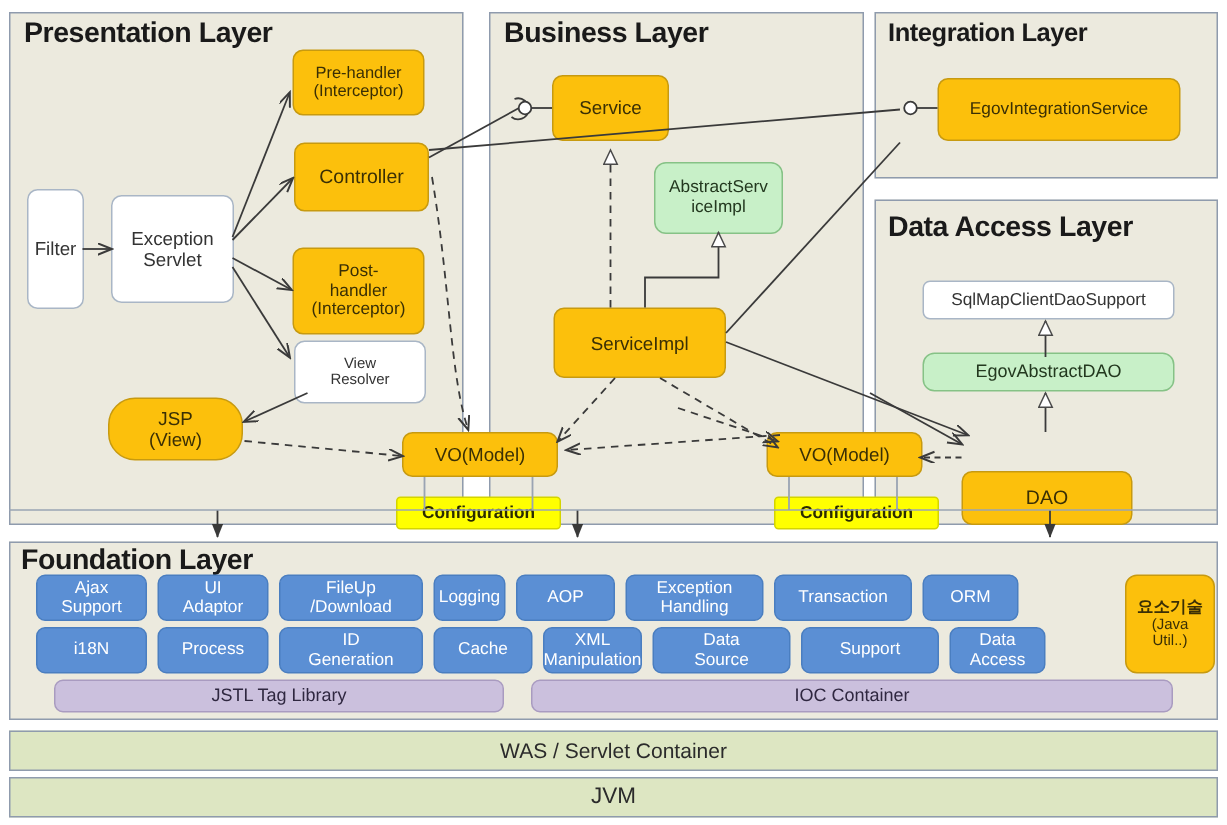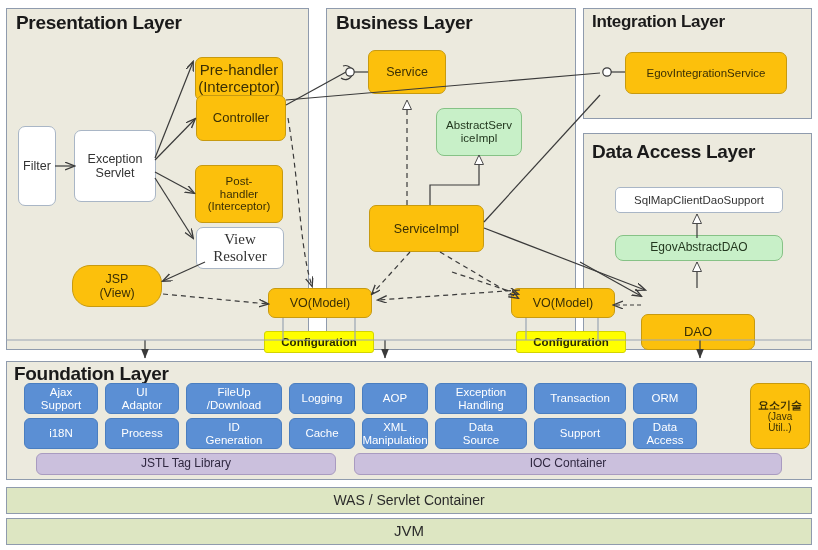--- a/index.html
+++ b/index.html
@@ -186,40 +186,40 @@
     <span>Filter</span>
   </div>
 
   <div class="node n-white" style="left:74px; top:130px; width:82px; height:72px; font-size:12.5px;">
     <span>
       <span>Exception</span>
       <span>Servlet</span>
     </span>
   </div>
 
-  <div class="node n-orange" style="left:195px; top:33px; width:88px; height:44px; font-size:15px;margin-top:24px;">
+  <div class="node n-orange" style="left:195px; top:33px; width:88px; height:44px; font-size:11px;">
     <span>
       <span>Pre-handler</span>
       <span>(Interceptor)</span>
     </span>
   </div>
 
   <div class="node n-orange" style="left:196px; top:95px; width:90px; height:46px; font-size:13px;">
     <span>Controller</span>
   </div>
 
   <div class="node n-orange" style="left:195px; top:165px; width:88px; height:58px; font-size:11.5px;">
     <span>
       <span>Post-</span>
       <span>handler</span>
       <span>(Interceptor)</span>
     </span>
   </div>
 
-  <div class="node n-white" style="left:196px; top:227px; width:88px; height:42px; font-size:15px;font-family:Liberation Serif, serif;">
+  <div class="node n-white" style="left:196px; top:227px; width:88px; height:42px; font-size:10px;">
     <span>
       <span>View</span>
       <span>Resolver</span>
     </span>
   </div>
 
   <div class="node n-orange" style="left:72px; top:265px; width:90px; height:42px; font-size:12.5px;border-radius:18px;">
     <span>
       <span>JSP</span>
       <span>(View)</span>
@@ -285,21 +285,21 @@
           <span>UI</span>
           <span>Adaptor</span>
         </span>
       </div>
       <div class="node n-blue" style="position: relative; left: 0px; top: 0px; width: 96px; height: 31px; font-size: 11.5px; flex: 0 0 auto;">
         <span>
           <span>FileUp</span>
           <span>/Download</span>
         </span>
       </div>
-      <div class="node n-blue" style="position: relative; left: 0px; top: 0px; width: 66px; height: 31px; font-size: 11.5px; flex: 0 0 auto;">
+      <div class="node n-blue" style="position: relative; left: 0px; top: 0px; width: 48px; height: 31px; font-size: 11.5px; flex: 0 0 auto;">
         <span>
           <span>Logging</span>
         </span>
       </div>
       <div class="node n-blue" style="position: relative; left: 0px; top: 0px; width: 66px; height: 31px; font-size: 11.5px; flex: 0 0 auto;">
         <span>
           <span>AOP</span>
         </span>
       </div>
       <div class="node n-blue" style="position: relative; left: 0px; top: 0px; width: 92px; height: 31px; font-size: 11.5px; flex: 0 0 auto;">

